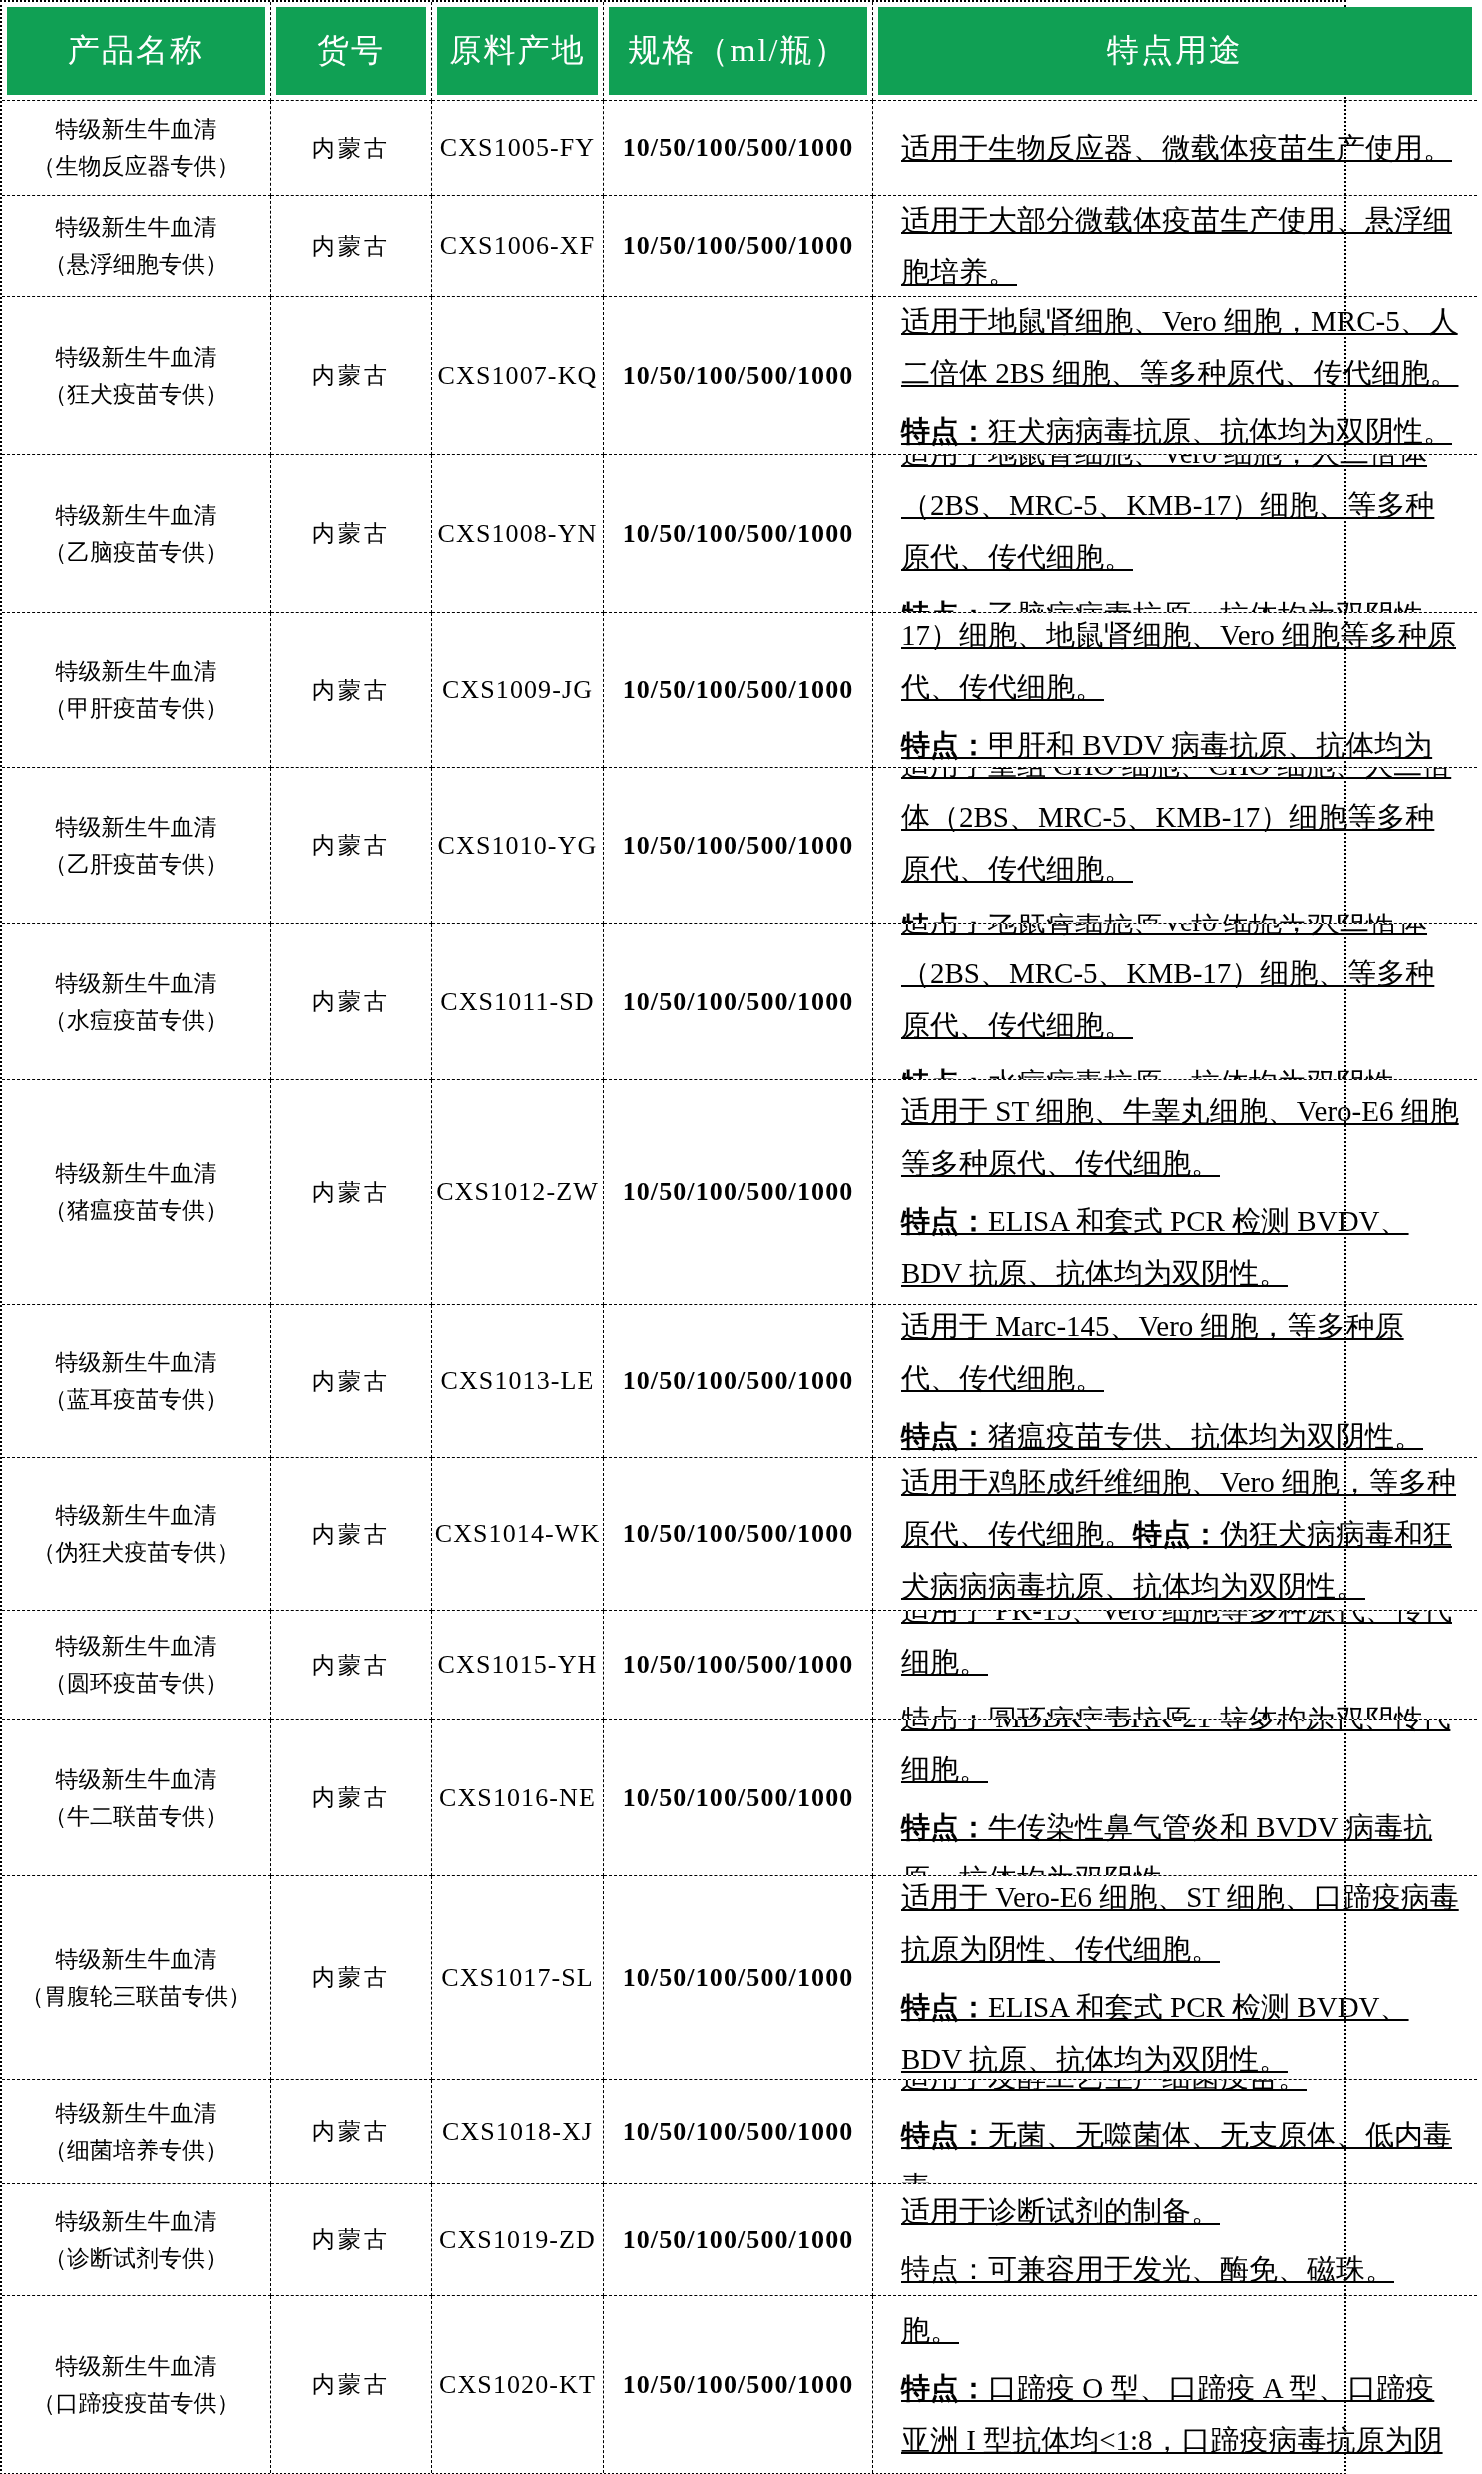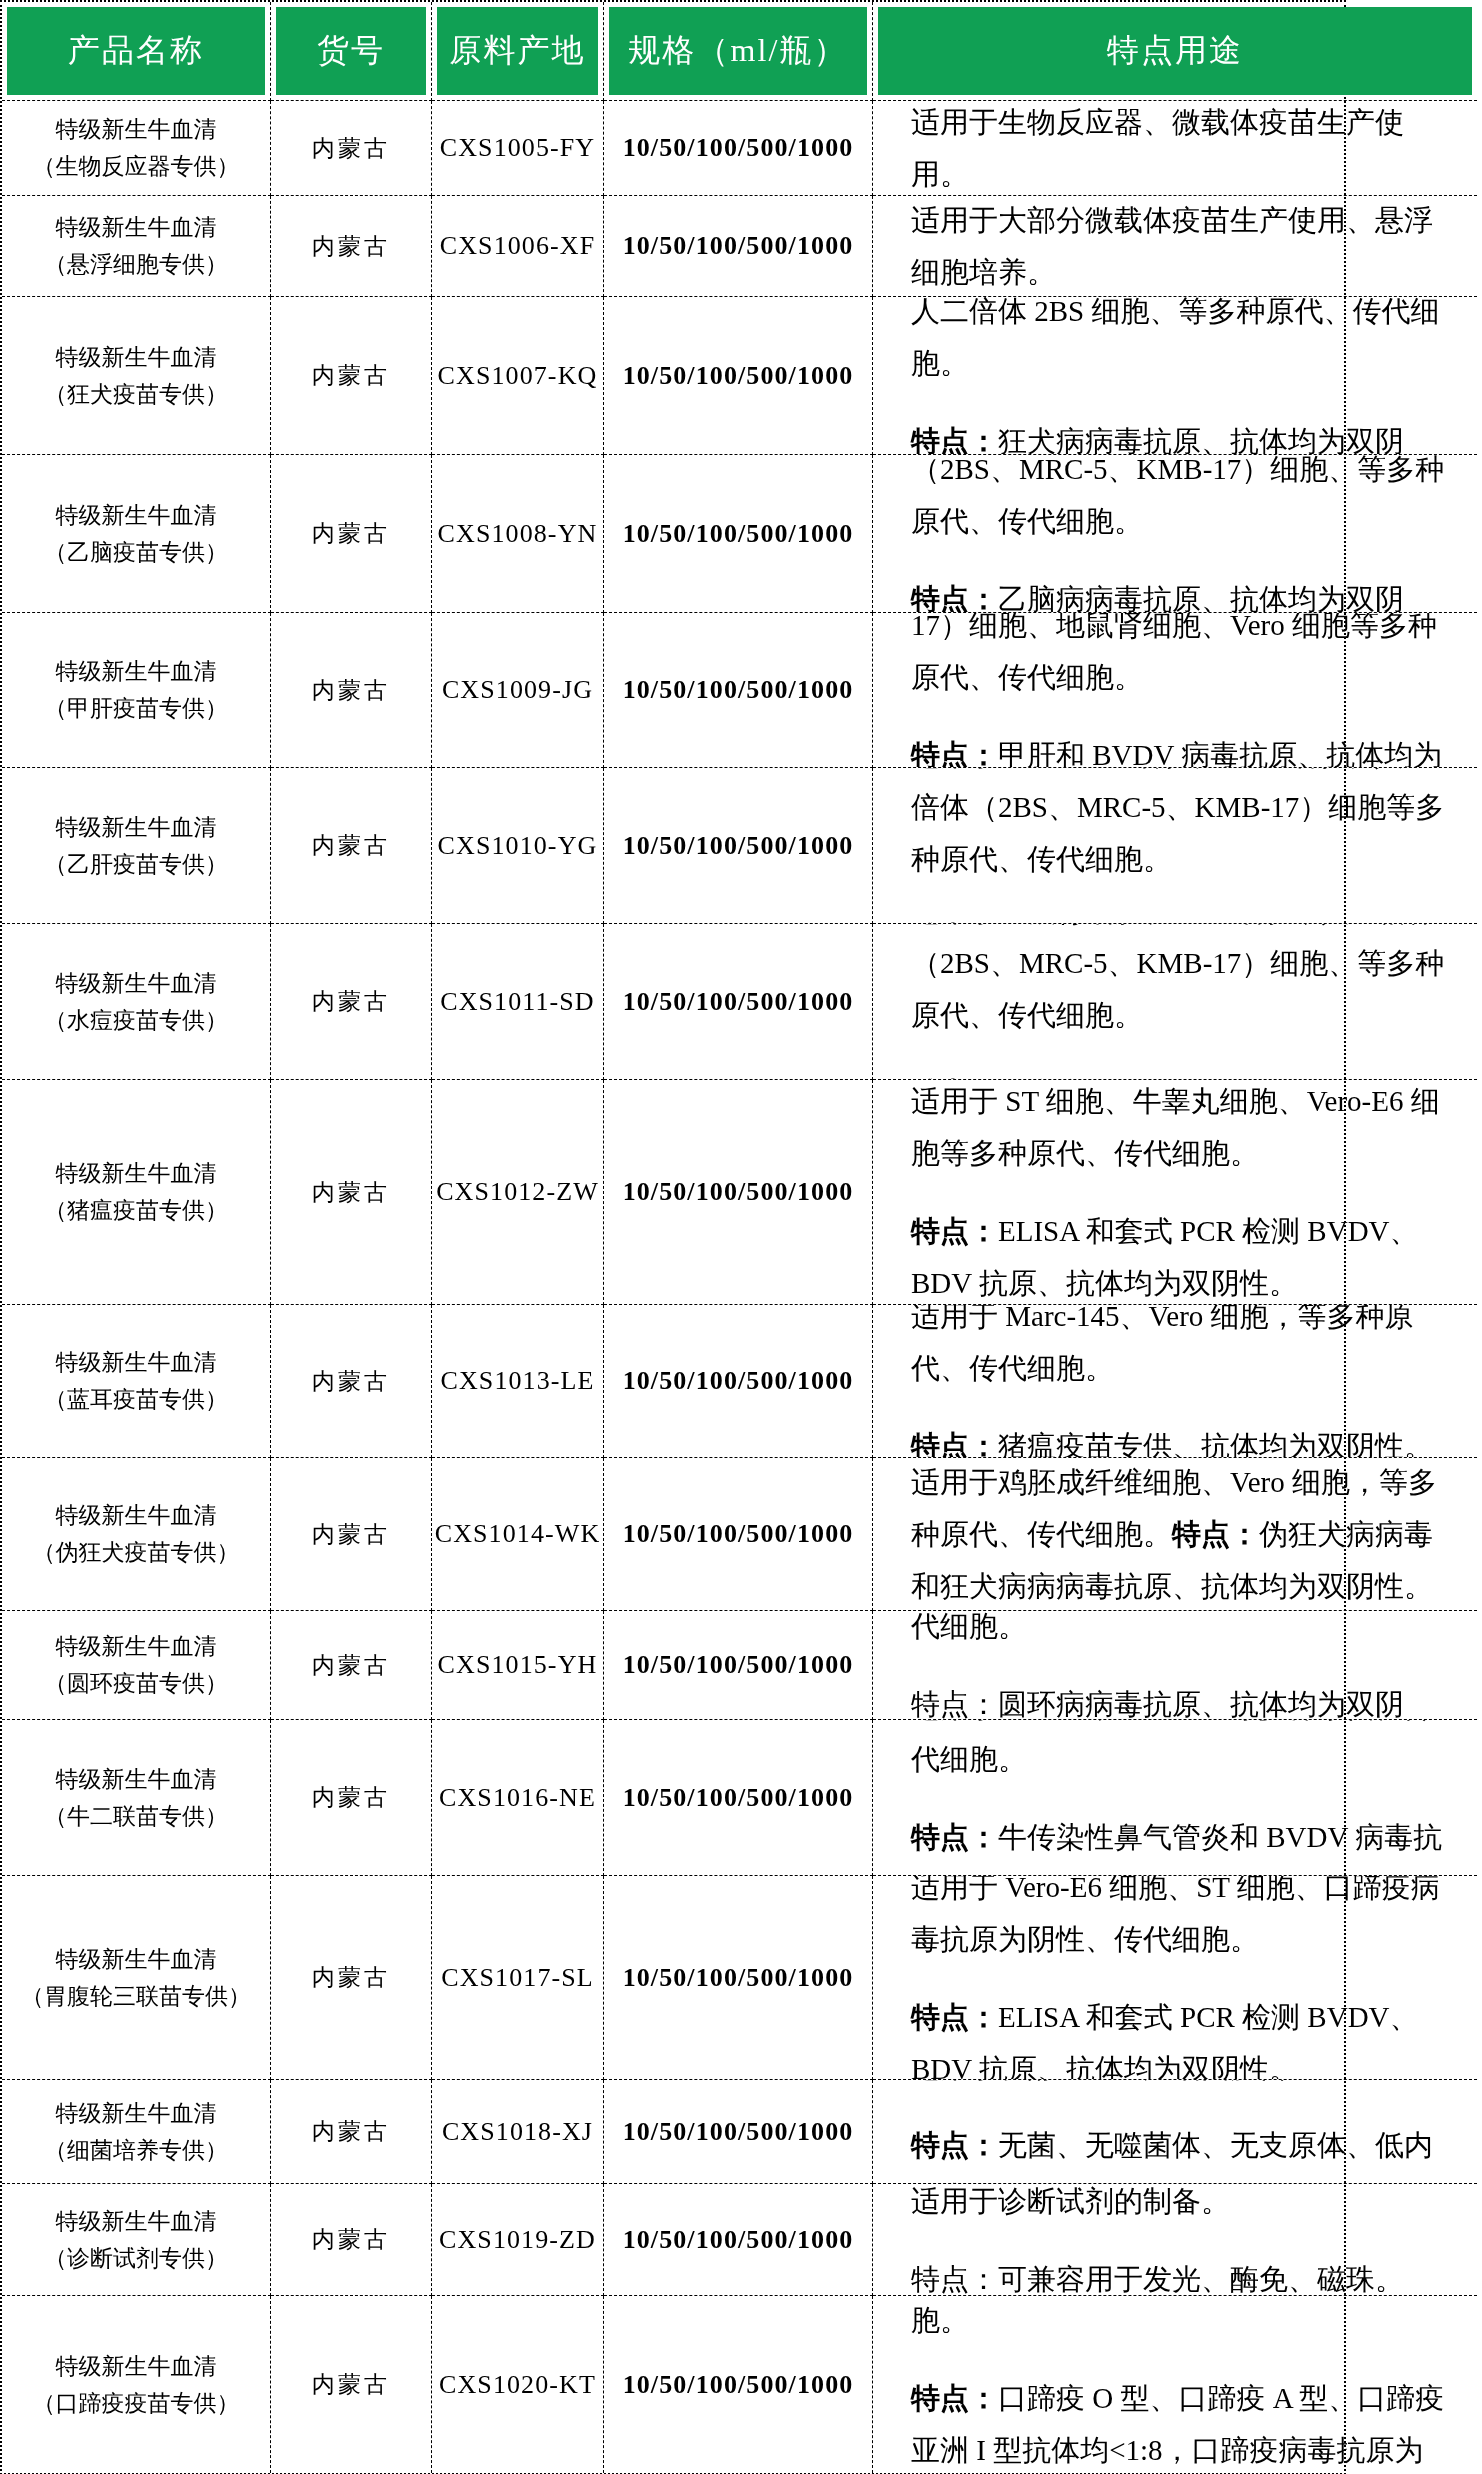--- a/index.html
+++ b/index.html
@@ -41,21 +41,21 @@
     display:flex;align-items:center;justify-content:center;
     font-size:32px;
     letter-spacing:2.1px;
   }
   
   .c-name{font-size:23px;line-height:37px;text-align:right;padding:0 9.7px;}
   .c-origin{font-size:23px;letter-spacing:3.2px;}
   .c-code{font-size:26px;letter-spacing:1.1px;}
   .c-spec{font-size:26px;letter-spacing:1.1px;font-weight:bold;}
   .c-usage{align-items:flex-start;padding:0 15px 0 25px;text-align:left;}
-  .c-usage p{margin:13px;font-size:29px;line-height:52px;}
+  .c-usage p{margin:3px;font-size:29px;line-height:52px;text-decoration:underline;}
   .c-usage .bold{font-weight:bold;}
 </style>
 </head>
 <body>
 
 <div class="page">
   <div class="table" id="product-table">
 
     <div class="cell hcell">
       <div class="hfill">产品名称</div>

